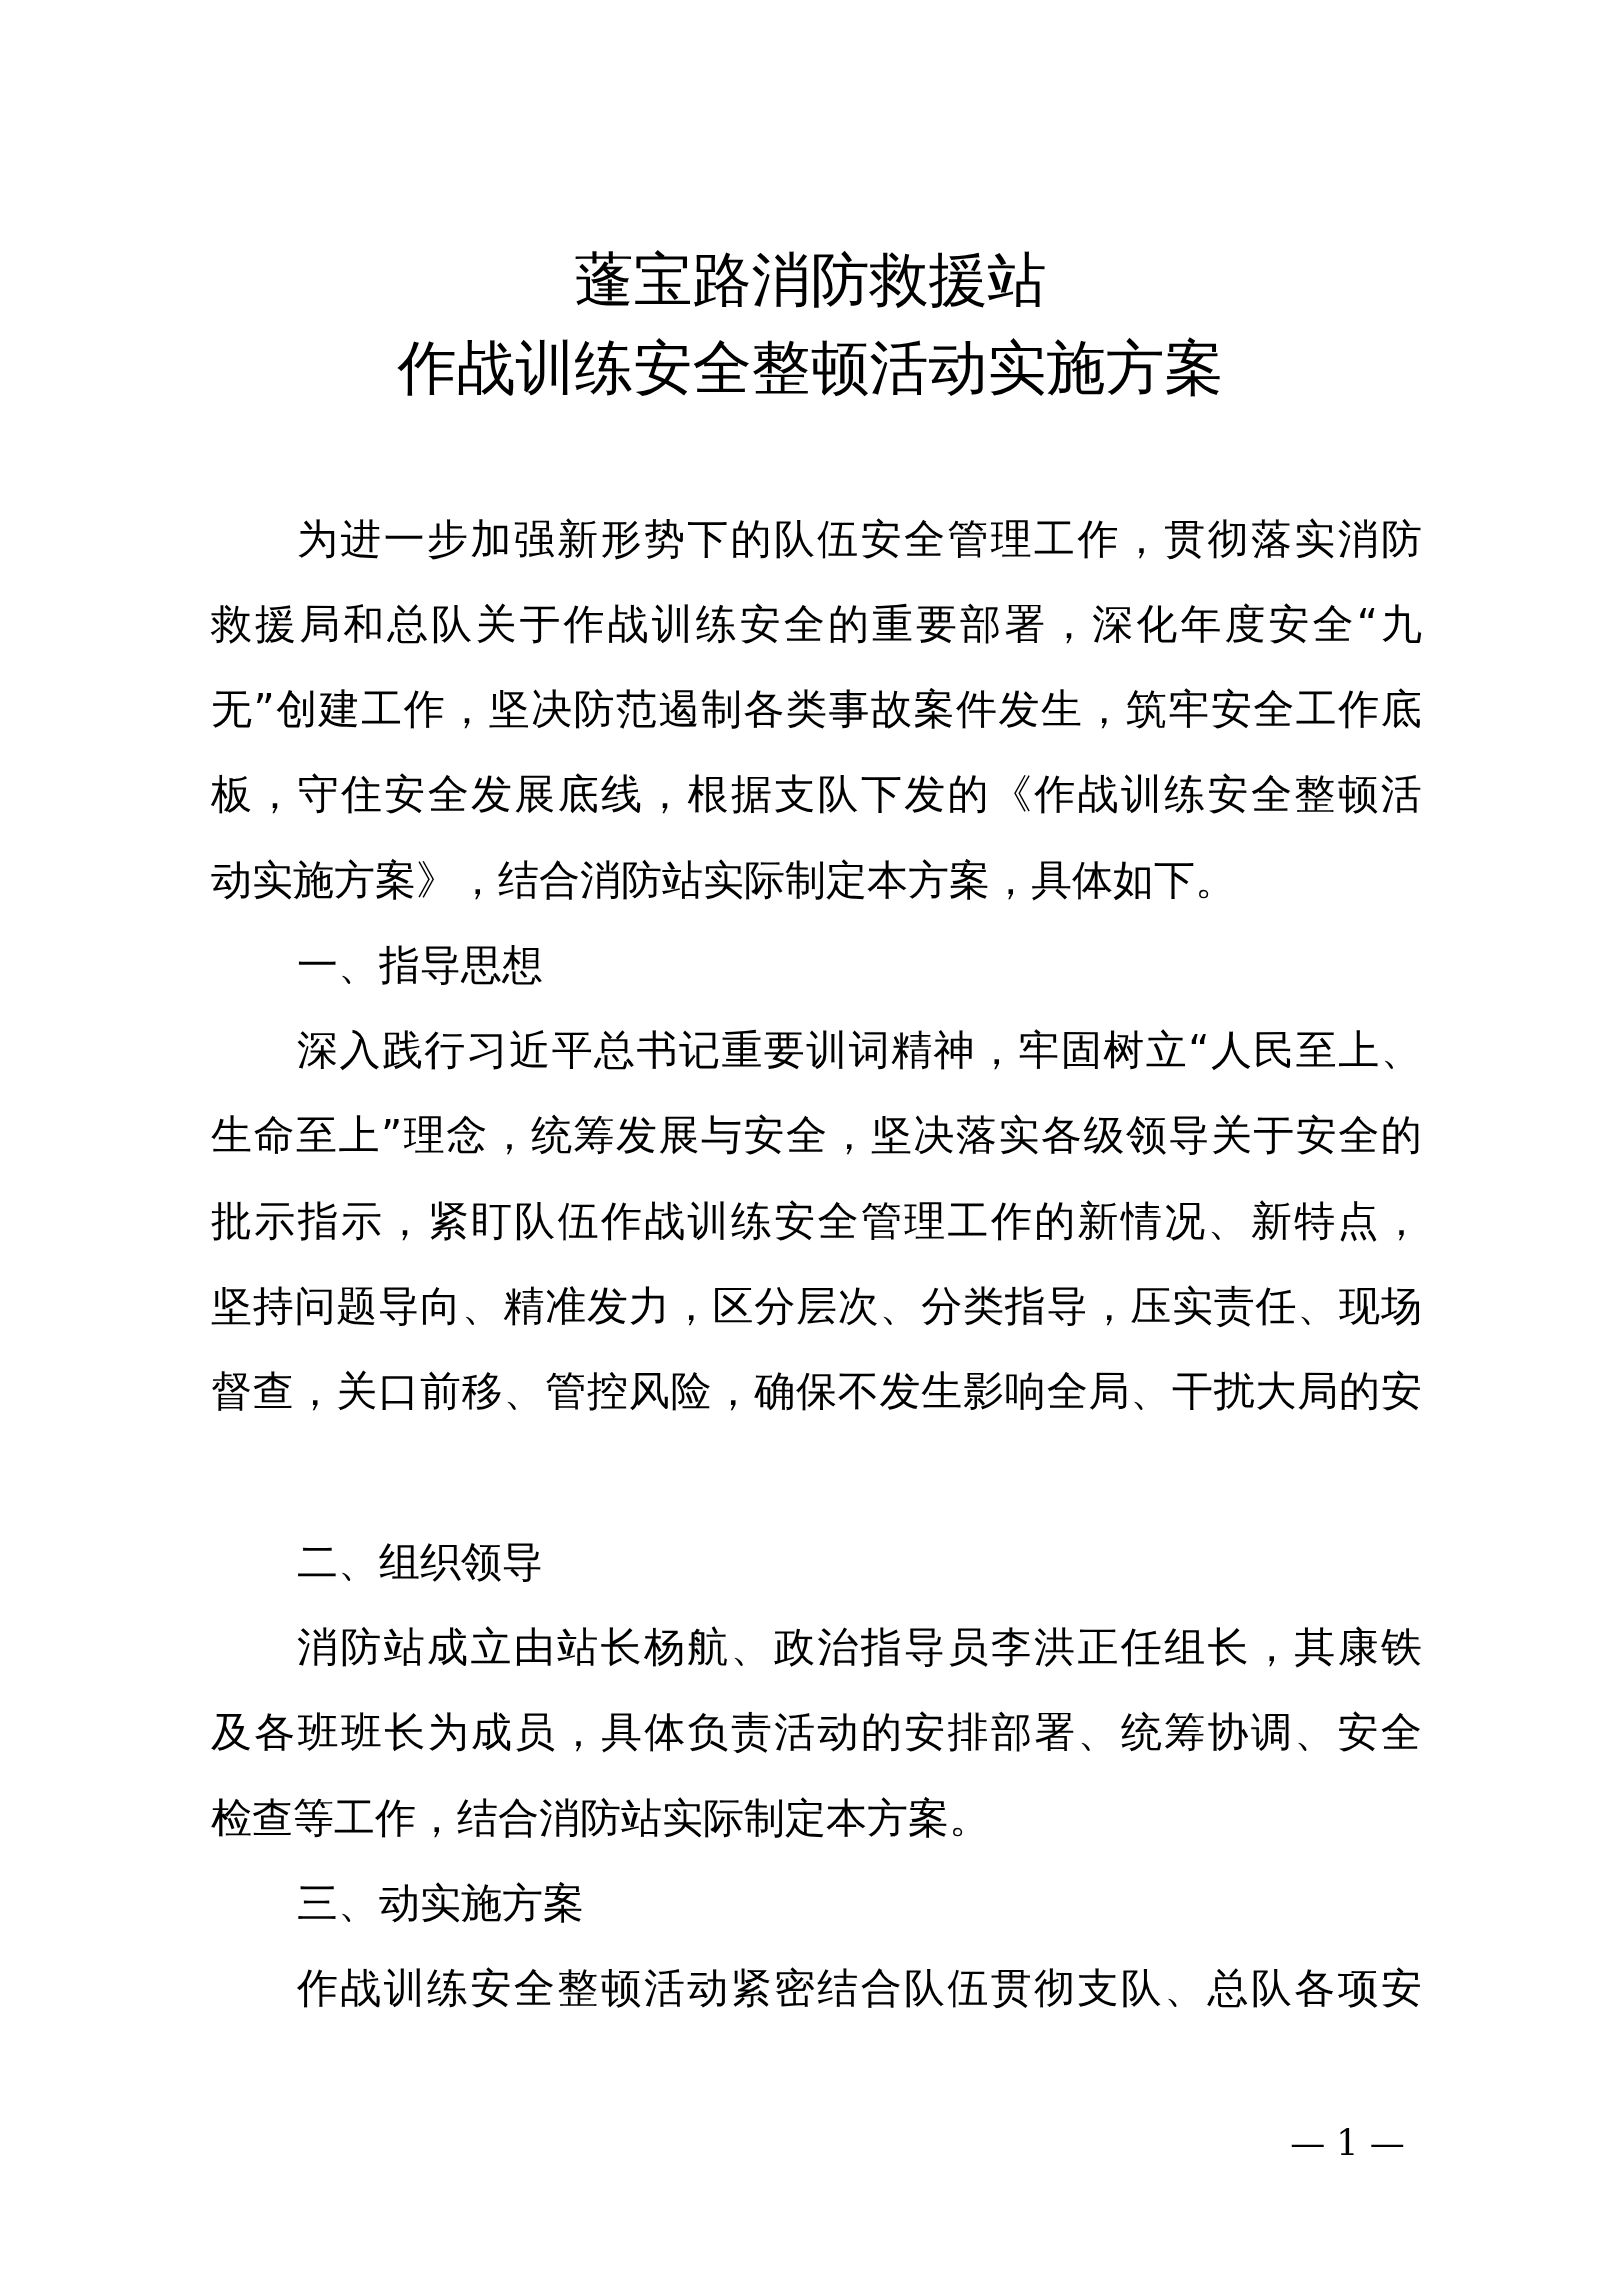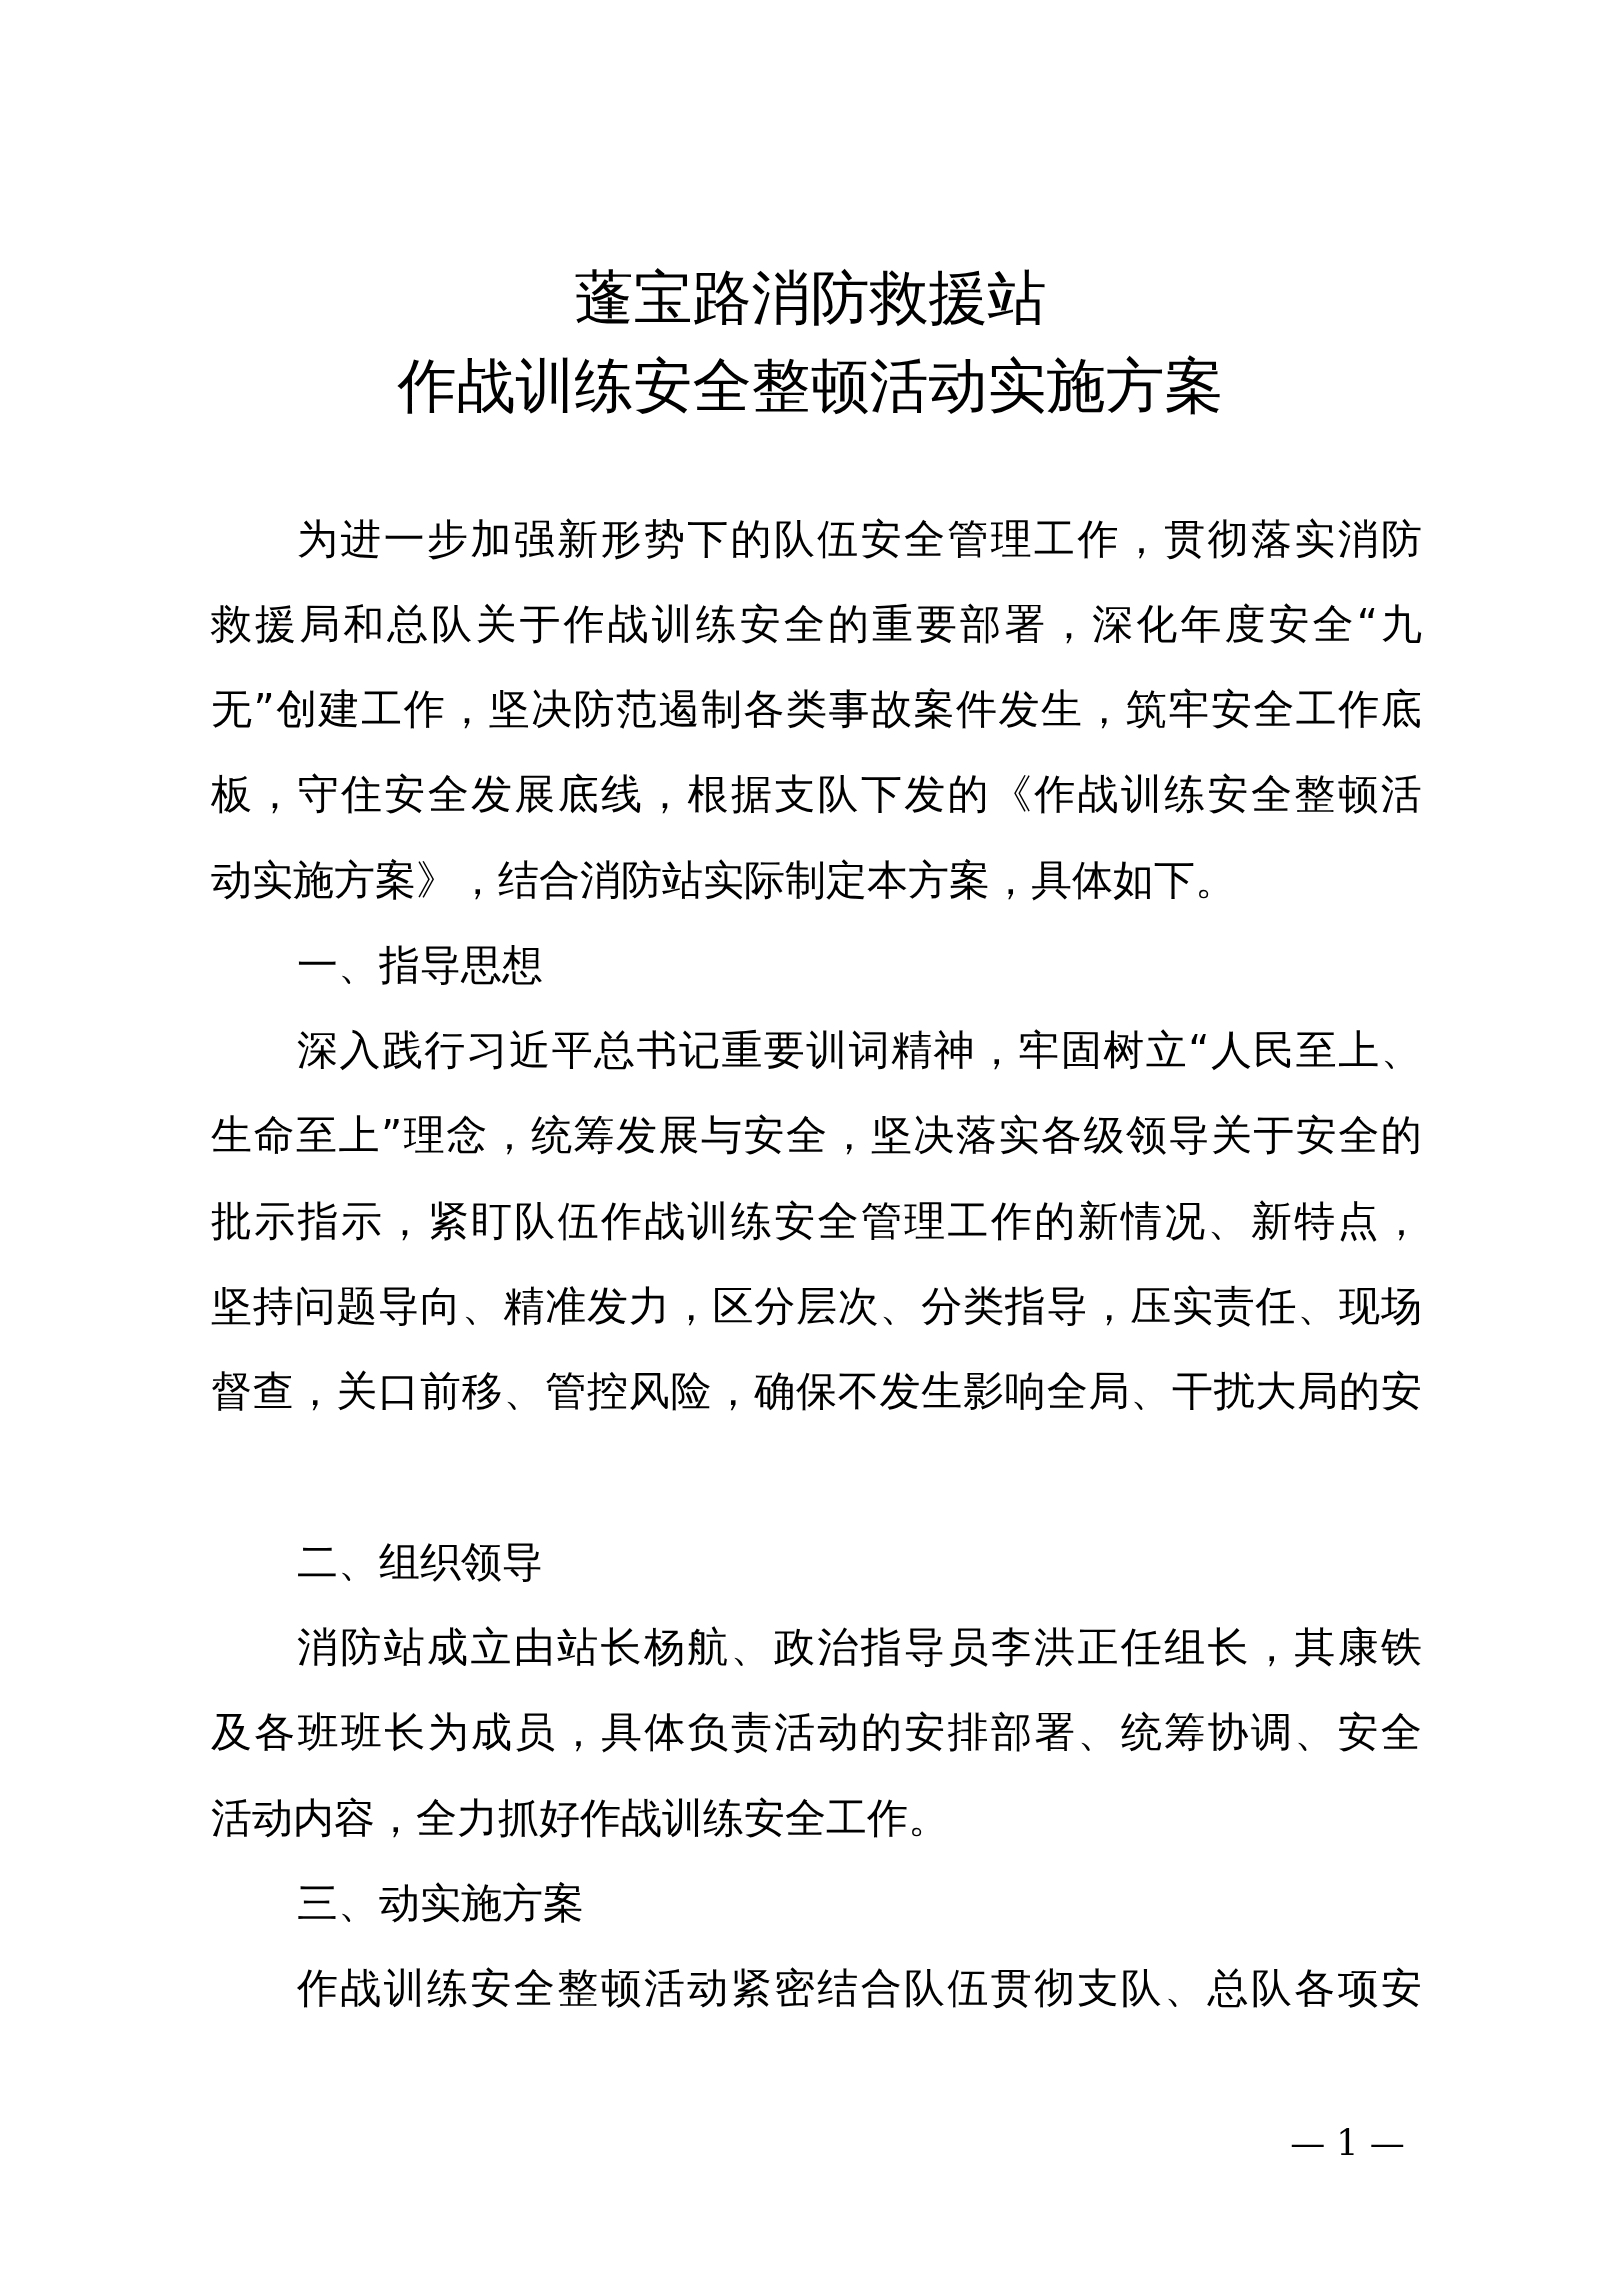--- a/index.html
+++ b/index.html
@@ -1,20 +1,20 @@
 <!DOCTYPE html>
 <html><head>
 <meta charset="utf-8">
 <style>
   html, body { margin: 0; padding: 0; background: #ffffff; }
   body { width: 1621px; height: 2293px; position: relative; overflow: hidden;
          font-family: "DejaVu Sans", "Liberation Sans", sans-serif; color: #000; }
   .page { position: absolute; left: 0; top: 0; width: 1621px; height: 2293px; background: #fff; }
   .title { position: absolute; left: 0; width: 1621px; text-align: center;
-           font-size: 59px; line-height: 59px; letter-spacing: 0px; white-space: nowrap; margin-top: 18px; }
+           font-size: 59px; line-height: 59px; letter-spacing: 0px; white-space: nowrap; }
   .line { position: absolute; left: 211px; width: 1211px; font-size: 41px; line-height: 49px;
           white-space: nowrap; text-align-last: justify; text-align: justify; }
   .line.indent { left: 297px; width: 1125px; }
   .line.last { text-align-last: left; }
   .pagenum { position: absolute; left: 1274px; top: 2124px; width: 147px; text-align: center;
              font-family: "DejaVu Serif", "Liberation Serif", serif; font-size: 35px; line-height: 39px;
              white-space: nowrap; }
 </style>
 </head>
 <body>
@@ -352,21 +352,21 @@
       <span>署</span>
       <span>、</span>
       <span>统</span>
       <span>筹</span>
       <span>协</span>
       <span>调</span>
       <span>、</span>
       <span>安</span>
       <span>全</span>
     </div>
-  <div class="line last" style="top:1794px">活动内容，全力抓好作战训练安全工作。</div>
+  <div class="line last" style="top:1794px">检查等工作，结合消防站实际制定本方案。</div>
 
   <div class="line indent last" style="top:1879px">三、动实施方案</div>
 
   <div class="line indent" style="top: 1964px; display: flex; justify-content: space-between;">
       <span>作</span>
       <span>战</span>
       <span>训</span>
       <span>练</span>
       <span>安</span>
       <span>全</span>

